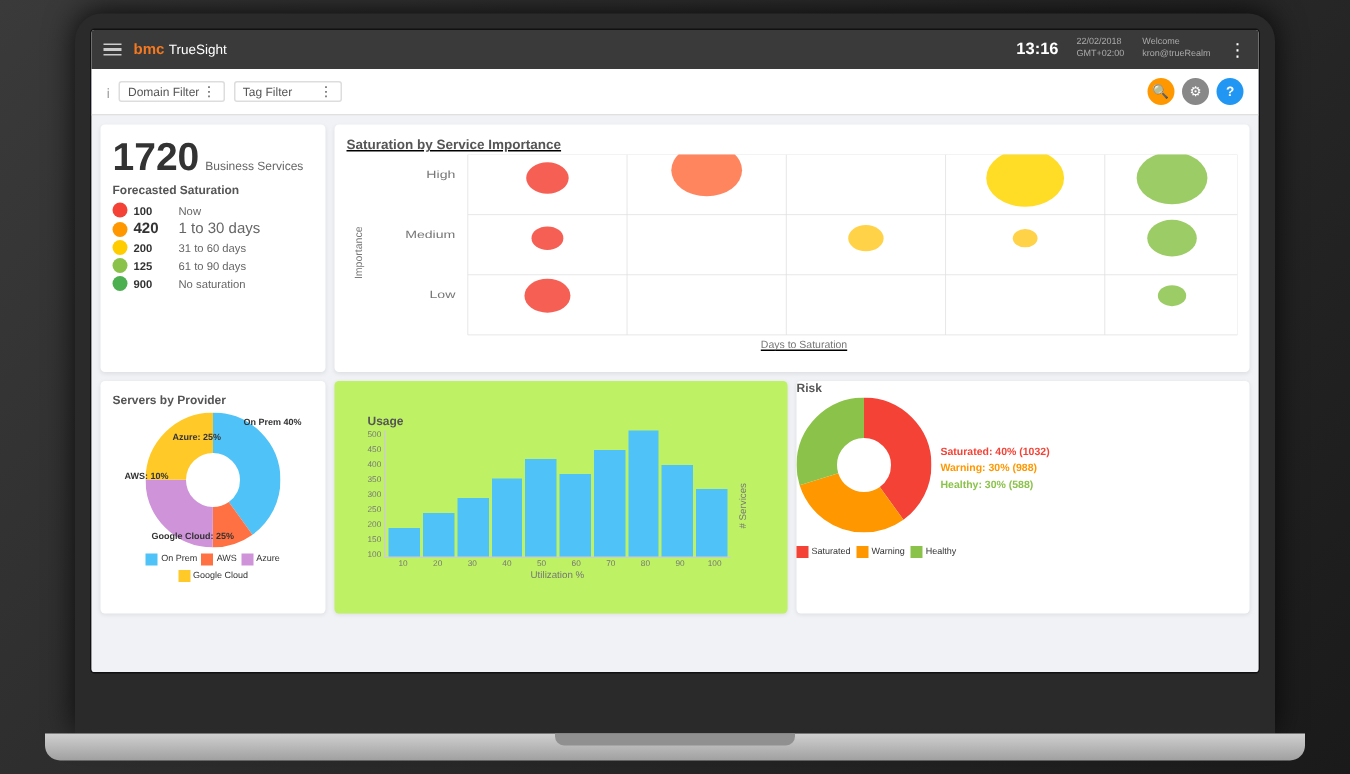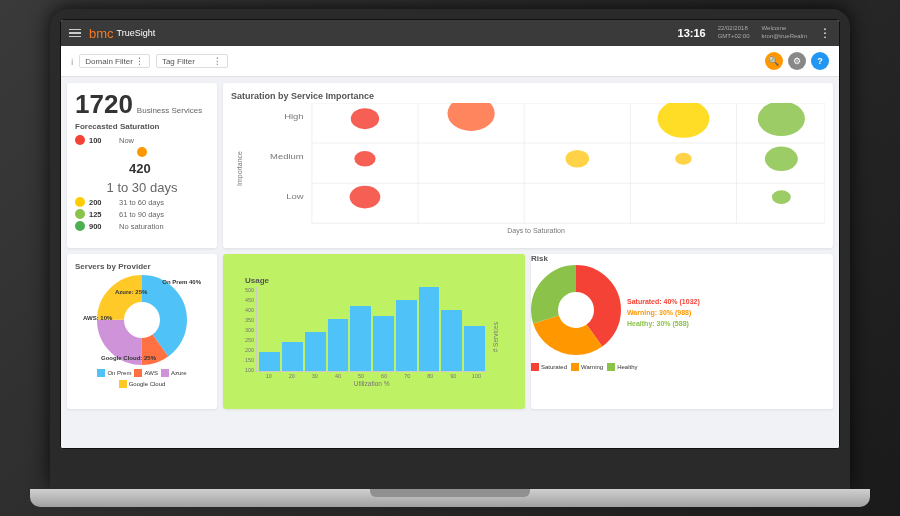--- a/index.html
+++ b/index.html
@@ -23,21 +23,21 @@
     <div style="width:100%; height:430px; background:#f0f0f0; border-radius:3px; overflow:hidden; border:1px solid #111;">
 
       <div style="background:#3a3a3a; height:26px; display:flex; align-items:center; justify-content:space-between; padding:0 8px;">
         <div style="display:flex; align-items:center; gap:8px;">
           <div style="display:flex; flex-direction:column; gap:2px; cursor:pointer;">
             <span style="display:block; width:12px; height:1.5px; background:#ccc;"></span>
             <span style="display:block; width:12px; height:1.5px; background:#ccc;"></span>
             <span style="display:block; width:12px; height:1.5px; background:#ccc;"></span>
           </div>
           <div style="display:flex; align-items:center; gap:3px;">
-            <span style="color:#f47920; font-weight:normal; font-size:13px;">bmc</span>
+            <span style="color:#f47920; font-weight:bold; font-size:10px;">bmc</span>
             <span style="color:white; font-size:9px;">TrueSight</span>
           </div>
         </div>
         <div style="display:flex; align-items:center; gap:12px;">
           <span style="color:white; font-size:11px; font-weight:bold;">13:16</span>
           <div style="font-size:6px; color:#aaa; line-height:1.3;">
             <div>22/02/2018</div>
             <div>GMT+02:00</div>
           </div>
           <div style="font-size:6px; color:#aaa; line-height:1.3;">
@@ -77,21 +77,21 @@
               <span style="font-size:8px; color:#666;">Business Services</span>
             </div>
             <div style="font-size:8px; font-weight:bold; color:#555; margin:5px 0 4px;">Forecasted Saturation</div>
 
             <div id="forecast-rows">
                 <div style="display: flex; align-items: center; gap: 4px; margin: 2px 0px; font-size: 7.5px; color: rgb(51, 51, 51);">
       <div style="width:10px; height:10px; border-radius:50%; background:#f44336; flex-shrink:0;"></div>
       <span style="font-weight:bold; min-width:26px;">100</span>
       <span style="color:#666;">Now</span>
     </div>
-                <div style="display: flex; align-items: center; gap: 4px; margin: 2px 0px; font-size: 13px; color: rgb(51, 51, 51); flex-direction: column;">
+                <div style="display: flex; align-items: center; gap: 4px; margin: 2px 0px; font-size: 10px; color: rgb(51, 51, 51);">
       <div style="width:10px; height:10px; border-radius:50%; background:#ff9800; flex-shrink:0;"></div>
       <span style="font-weight:bold; min-width:26px;">420</span>
       <span style="color:#666;">1 to 30 days</span>
     </div>
                 <div style="display: flex; align-items: center; gap: 4px; margin: 2px 0px; font-size: 7.5px; color: rgb(51, 51, 51);">
       <div style="width:10px; height:10px; border-radius:50%; background:#ffcc00; flex-shrink:0;"></div>
       <span style="font-weight:bold; min-width:26px;">200</span>
       <span style="color:#666;">31 to 60 days</span>
     </div>
                 <div style="display: flex; align-items: center; gap: 4px; margin: 2px 0px; font-size: 7.5px; color: rgb(51, 51, 51);">
@@ -100,21 +100,21 @@
       <span style="color:#666;">61 to 90 days</span>
     </div>
                 <div style="display: flex; align-items: center; gap: 4px; margin: 2px 0px; font-size: 7.5px; color: rgb(51, 51, 51);">
       <div style="width:10px; height:10px; border-radius:50%; background:#4caf50; flex-shrink:0;"></div>
       <span style="font-weight:bold; min-width:26px;">900</span>
       <span style="color:#666;">No saturation</span>
     </div>
               </div>
           </div>
 
-          <div style="background:white; border-radius:3px; padding:8px; box-shadow:0 1px 3px rgba(0,0,0,0.08); grid-column:2; grid-row:1;">
+          <div style="background:white; border-radius:3px; padding:8px; box-shadow:0 1px 3px rgba(0,0,0,0.08); grid-column:2; grid-row:1;text-decoration:underline;">
             <div style="font-size:9px; font-weight:bold; color:#555; margin-bottom:2px;">Saturation by Service Importance</div>
             <div style="display:flex; height:calc(100% - 18px);">
 
               <div style="display:flex; align-items:center; justify-content:center; width:16px;">
                 <span style="font-size:7px; color:#777; writing-mode:vertical-lr; transform:rotate(180deg); white-space:nowrap;">Importance</span>
               </div>
 
               <div style="flex:1; display:flex; flex-direction:column;">
                 <svg width="100%" height="100%" viewBox="0 0 490 140" preserveAspectRatio="none">
 

